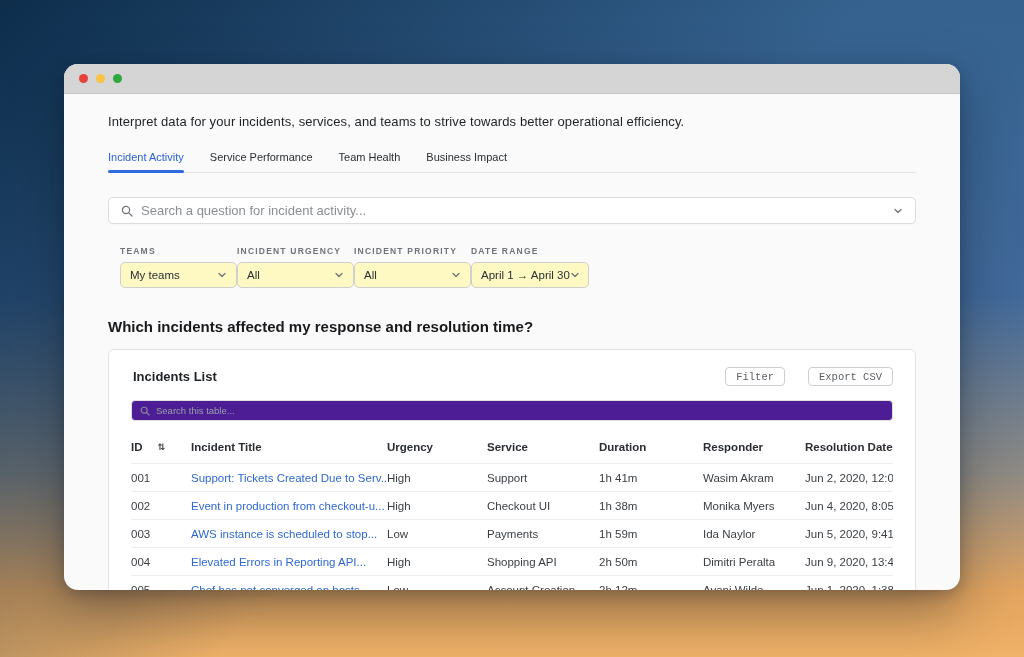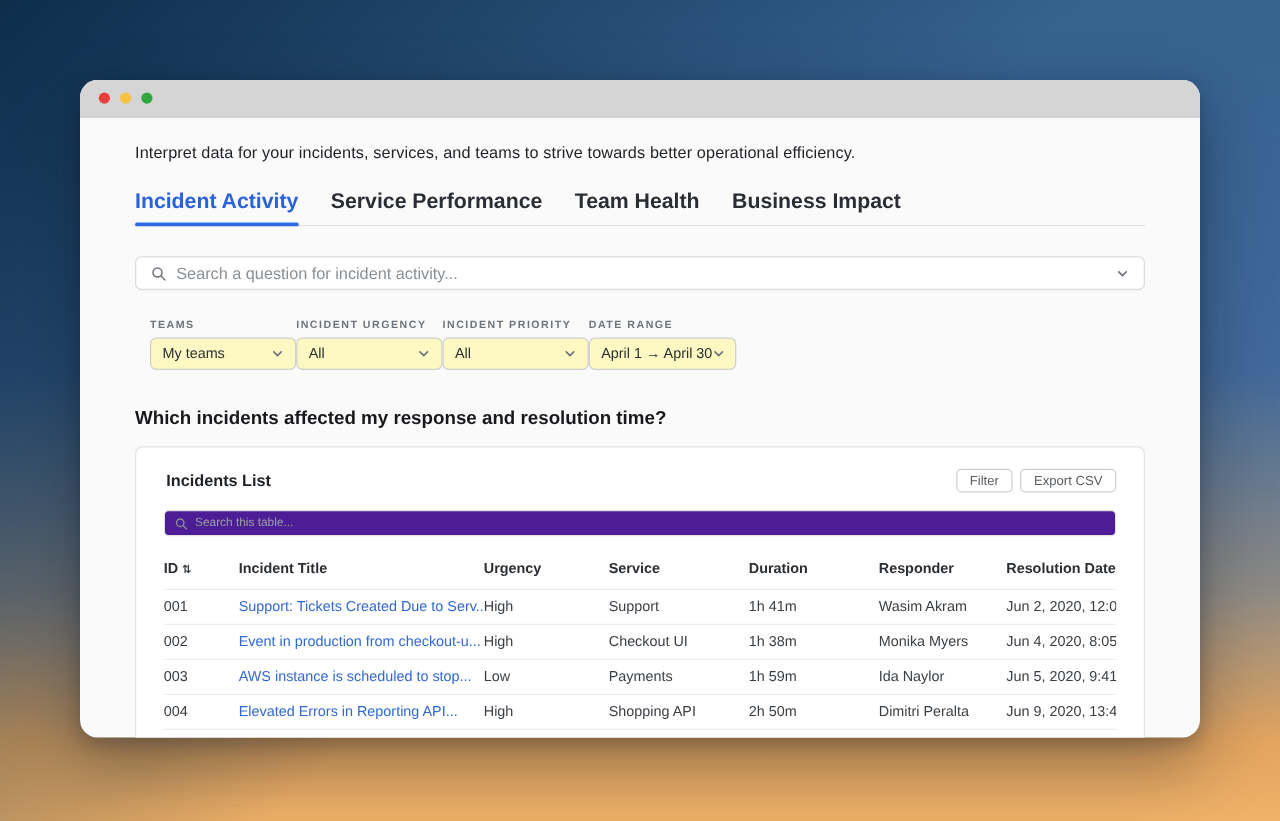--- a/index.html
+++ b/index.html
@@ -23,21 +23,21 @@
   .dot.red { background:#e8413c; }
   .dot.yellow { background:#f6c343; }
   .dot.green { background:#2ea83f; }
 
   .content { padding:0 44px; }
 
   .intro { margin-top:20px; font-size:13px; color:#1e2226; letter-spacing:0.1px; }
 
   .tabs { margin-top:22px; display:flex; gap:26px; border-bottom:1px solid #e3e3e4; }
   .tab {
-    font-size:17px; font-weight:bold; color:#2a2e33; padding-bottom:9px;
+    font-size:11px; font-weight:normal; color:#2a2e33; padding-bottom:9px;
     cursor:default; position:relative; white-space:nowrap;
   }
   .tab.active { color:#2a62d9; }
   .tab.active::after {
     content:""; position:absolute; left:0; right:0; bottom:-1px; height:3px;
     background:#2f6be0; border-radius:2px;
   }
 
   .qsearch {
     margin-top:24px; height:27px; background:#fff; border:1px solid #dcdcdc;
@@ -62,36 +62,36 @@
   .fvalue { font-size:11.5px; color:#2a2e33; white-space:nowrap; }
 
   .question { margin-top:30px; font-size:15px; font-weight:bold; color:#17191c; }
 
   .card {
     margin-top:14px; background:#fff; border:1px solid #e3e3e4; border-radius:6px;
     padding:0 22px 20px 22px;
   }
   .card-head { display:flex; align-items:center; justify-content:space-between; padding-top:17px; }
   .card-title { font-size:13px; font-weight:bold; color:#1e2226; margin-left:2px; }
-  .card-actions { display:flex; gap:6px; }
+  .card-actions { display:flex; gap:23px;font-family:Liberation Mono, monospace; }
   .btn {
     height:19px; border:1px solid #cfcfcf; border-radius:4px; background:#fff;
     font-size:10.5px; color:#5a5f64; padding:0 10px; display:flex; align-items:center;
     font-family:inherit; cursor:default; white-space:nowrap;
   }
 
   .tsearch {
     margin-top:14px; height:21px; border:1px solid #e0e0e0; border-radius:4px;
     background:#4c1d95; display:flex; align-items:center; padding:0 8px;
   }
   .tsearch .ph { font-size:9.5px; color:#9aa0a5; margin-left:6px; }
 
   .tgrid { display:grid; grid-template-columns:60px 196px 100px 112px 104px 102px 1fr; align-items:center; }
   .thead { margin-top:10px; height:32px; font-size:11.5px; font-weight:bold; color:#2a2e33; }
-  .thead .cell { display:flex; align-items:center; gap:3px; }
+  .thead .cell { display:flex; align-items:center; gap:15px; }
   .sort { font-size:9px; color:#3a3f44; line-height:1; }
   .trow { height:28px; border-top:1px solid #ededee; font-size:11.5px; color:#3a3f44; }
   .trow .link { color:#3069d4; white-space:nowrap; overflow:hidden; text-overflow:clip; cursor:default; padding-right:14px; }
   .cell { white-space:nowrap; overflow:hidden; }
 </style>
 </head>
 <body>
 
 <div class="window">
   <div class="titlebar">

